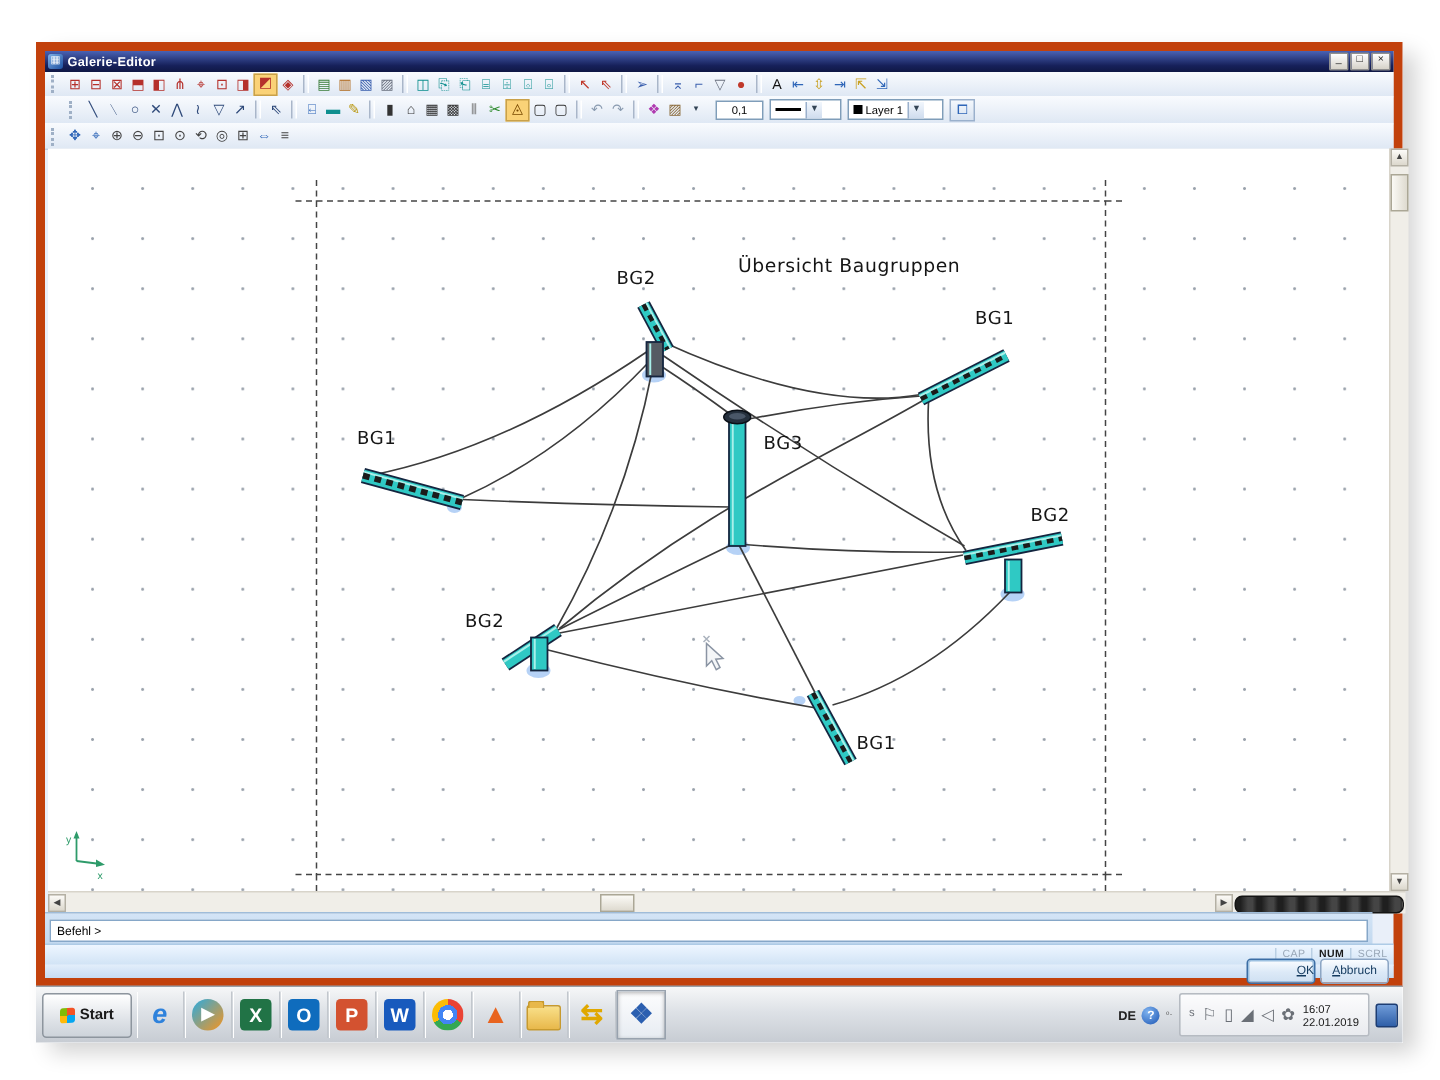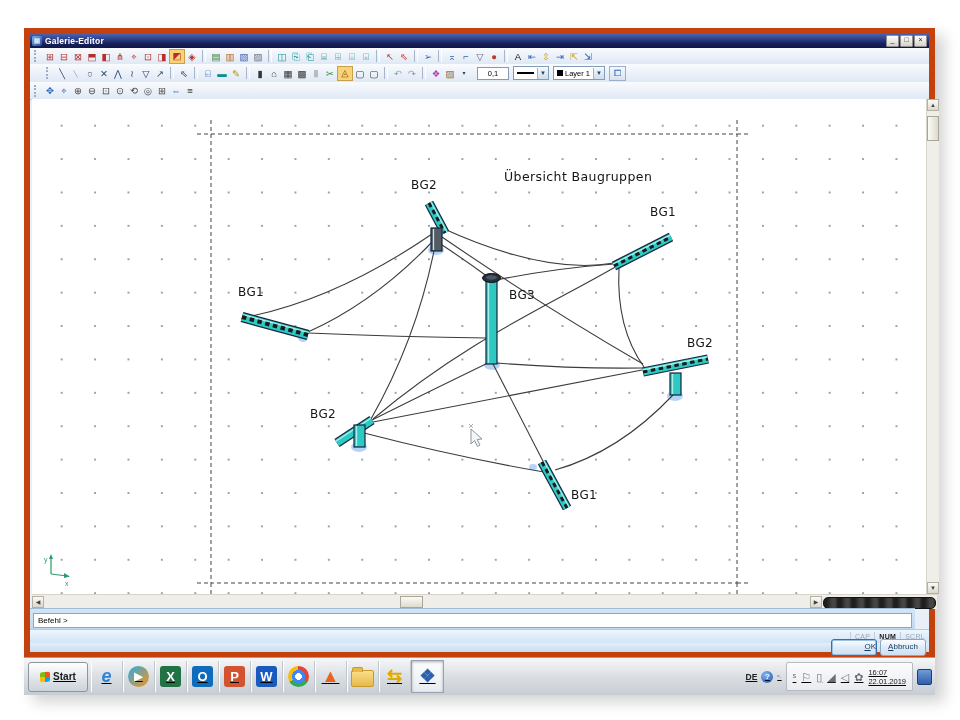--- a/index.html
+++ b/index.html
@@ -12,21 +12,21 @@
   .wtitle{font-size:8.5px;font-weight:bold;letter-spacing:.2px;flex:1;white-space:nowrap;}
   .wbtn{width:11px;height:10px;background:linear-gradient(#fefefe,#d6d2c9);border:1px solid #8f8f8f;border-radius:1px;font-size:7px;line-height:8px;text-align:center;margin-left:1px;color:#222;flex:none;}
   
   .trow{position:absolute;left:0;right:0;display:flex;align-items:center;background:linear-gradient(#f9fbfe,#dfe8f4);border-bottom:1px solid #c2cee0;padding-left:2px;overflow:hidden;}
   .iconsbox{display:flex;align-items:center;}
   .ticon{width:14px;height:13px;font-size:9.5px;line-height:13px;text-align:center;flex:none;cursor:default;}
   .ticon.hl{background:#fad277;border:1px solid #c9a14a;line-height:11px;}
   .tsep{width:2px;height:12px;border-left:1px solid #a9b6c9;border-right:1px solid #fff;margin:0 3px;flex:none;}
   .tgrip{width:3px;height:12px;border-left:2px dotted #9fb0c6;margin:0 4px 0 2px;flex:none;}
   .wfield{width:30px;height:11px;border:1px solid #7f9db9;background:#fff;font-size:7.5px;text-align:center;line-height:11px;margin-left:6px;}
-  .combo{height:12px;border:1px solid #7f9db9;background:#fff;font-size:7.5px;display:flex;align-items:center;padding:0 0 0 3px;margin-left:4px;}
+  .combo{height:12px;border:1px solid #7f9db9;background:#fff;font-size:7.5px;display:flex;align-items:center;padding:0 12px 0 3px;margin-left:4px;}
   .combo .dd{width:10px;height:11px;background:linear-gradient(#f2f7fd,#cfdcee);border-left:1px solid #9ab0cc;font-size:6px;line-height:11px;text-align:center;margin-left:3px;color:#345;}
   .lineswatch{display:inline-block;width:17px;height:2px;background:#000;}
   .layersq{display:inline-block;width:6px;height:6px;background:#000;margin-right:2px;}
   .tbtn{width:15px;height:13px;border:1px solid #9ab0cc;background:linear-gradient(#f4f8fd,#d7e2f0);font-size:9px;line-height:12px;text-align:center;color:#2f66b8;margin-left:4px;}
   
   .canvas{position:absolute;left:2px;top:65px;width:894px;height:495px;background-color:#fff;
     background-image:radial-gradient(circle,#9aa2ac 0.7px,rgba(0,0,0,0) 1.2px);
     background-size:33.4px 33.4px;background-position:13px 10px;overflow:hidden;}
   .cadlabel{position:absolute;color:#151515;font-family:"DejaVu Sans",sans-serif;font-size:12px;letter-spacing:.4px;white-space:nowrap;}
   
@@ -41,21 +41,21 @@
   
   .cmdrow{position:absolute;left:0;right:14px;top:574px;height:21px;background:linear-gradient(#d3e4f6,#c2d8ef);border-top:1px solid #9fbcd9;}
   .cmdinput{position:absolute;left:3px;right:3px;top:4px;height:13px;background:#fff;border:1px solid #86a7c8;font-size:8px;line-height:13px;padding-left:4px;color:#000;}
   .statusrow{position:absolute;left:0;right:0;top:595px;height:14px;background:linear-gradient(#eef6ff,#cfe2f5);border-top:1px solid #aecbe6;display:flex;align-items:center;justify-content:flex-end;}
   .stcell{font-size:7px;padding:0 4px;height:10px;line-height:10px;border-left:1px solid #b9cfe4;color:#9aa8b8;letter-spacing:.3px;}
   .stcell.on{color:#1a1a1a;font-weight:bold;}
   .btnrow{position:absolute;left:0;right:0;top:609px;bottom:0;background:linear-gradient(#e3eefb,#c7dcf2);display:flex;align-items:center;justify-content:flex-end;gap:3px;padding-right:3px;}
   .dlgbtn{width:44px;height:15px;background:linear-gradient(#fbfdff,#dcE9f7 55%,#cfe0f2);border:1px solid #8da6c4;border-radius:3px;font-size:8px;line-height:14px;text-align:center;color:#12395e;}
   .dlgbtn.def{border-color:#3c6ea5;box-shadow:0 0 0 1px #9cc0e0 inset;text-align:right;}
   
-  .taskbar{position:absolute;left:0;bottom:0;right:0;height:37px;background:linear-gradient(#f6f7f8,#dde1e6 45%,#c7ccd3);border-top:1px solid #98a0a8;display:flex;align-items:center;text-decoration:underline;}
+  .taskbar{position:absolute;left:0;bottom:0;right:0;height:37px;background:linear-gradient(#f6f7f8,#dde1e6 45%,#c7ccd3);border-top:1px solid #98a0a8;display:flex;align-items:center;}
   .startbtn{width:58px;height:28px;margin:0 3px 0 4px;background:linear-gradient(#ffffff,#dfe3e8 60%,#cdd3da);border:1px solid #8d959e;border-radius:3px;display:flex;align-items:center;justify-content:center;gap:3px;font-size:10px;font-weight:bold;color:#1a1a1a;flex:none;}
   .winflag{width:10px;height:10px;border-radius:2px;background:conic-gradient(#f35325 0 25%,#05a6f0 0 50%,#ffba08 0 75%,#81bc06 0);transform:skewY(-4deg);}
   .appsbox{display:flex;align-items:center;height:33px;}
   .appcell{width:31px;height:31px;display:flex;align-items:center;justify-content:center;border-right:1px solid #c2c7cd;box-shadow:inset 1px 0 0 #fff;flex:none;}
   .appcell.active{background:linear-gradient(#fdfdfe,#e7ecf2);border:1px solid #98a2ae;box-shadow:inset 0 1px 3px rgba(0,0,0,.3);}
   .ic-sq{width:21px;height:21px;border-radius:3px;color:#fff;font-weight:bold;font-size:13px;line-height:21px;text-align:center;}
   .ic-ci{width:21px;height:21px;border-radius:50%;color:#fff;font-weight:bold;font-size:11px;line-height:21px;text-align:center;}
   .ic-plain{font-size:18px;font-weight:bold;line-height:21px;}
   .ic-chrome{width:21px;height:21px;border-radius:50%;background:radial-gradient(circle at 50% 50%,#fff 0 3.5px,#4285f4 3.5px 6.5px,rgba(0,0,0,0) 6.5px),conic-gradient(#ea4335 0 120deg,#34a853 0 240deg,#fbbc05 0 360deg);}
   .ic-folder{width:21px;height:15px;border-radius:2px;background:linear-gradient(#f9e08a,#e8b84b);border:1px solid #c79a2e;position:relative;margin-top:4px;}
@@ -290,21 +290,21 @@
               <line x1="46" y1="568" x2="62" y2="570" stroke="#2e9b6a" stroke-width="1.2"></line>
               <path d="M59,567 L65,570.5 L59,572 Z" fill="#2e9b6a"></path>
               <text x="39" y="556" fill="#2e9b6a" font-size="7">y</text>
               <text x="60" y="580" fill="#2e9b6a" font-size="7">x</text>
             </g>
             <g>
               <polygon points="466,423 466,438 469.5,434.5 472.5,440.5 475,439 472.2,433.5 477,433" fill="#f4f6f8" stroke="#8a94a3" stroke-width="1"></polygon>
               <path d="M464,418 l4,4 M468,418 l-4,4" stroke="#aab2bd" stroke-width="1"></path>
             </g>
           </svg>
-          <div class="cadlabel" style="left: 472px; top: 70px; font-size: 12.5px;">Übersicht Baugruppen</div>
+          <div class="cadlabel" style="left: 460px; top: 70px; font-size: 12.5px;">Übersicht Baugruppen</div>
           <div class="cadlabel" style="left: 379px; top: 79px;">BG2</div>
           <div class="cadlabel" style="left: 618px; top: 106px;">BG1</div>
           <div class="cadlabel" style="left: 206px; top: 186px;">BG1</div>
           <div class="cadlabel" style="left: 477px; top: 189px;">BG3</div>
           <div class="cadlabel" style="left: 655px; top: 237px;">BG2</div>
           <div class="cadlabel" style="left: 278px; top: 308px;">BG2</div>
           <div class="cadlabel" style="left: 539px; top: 389px;">BG1</div>
         </div>
 
       <div class="vsb">

